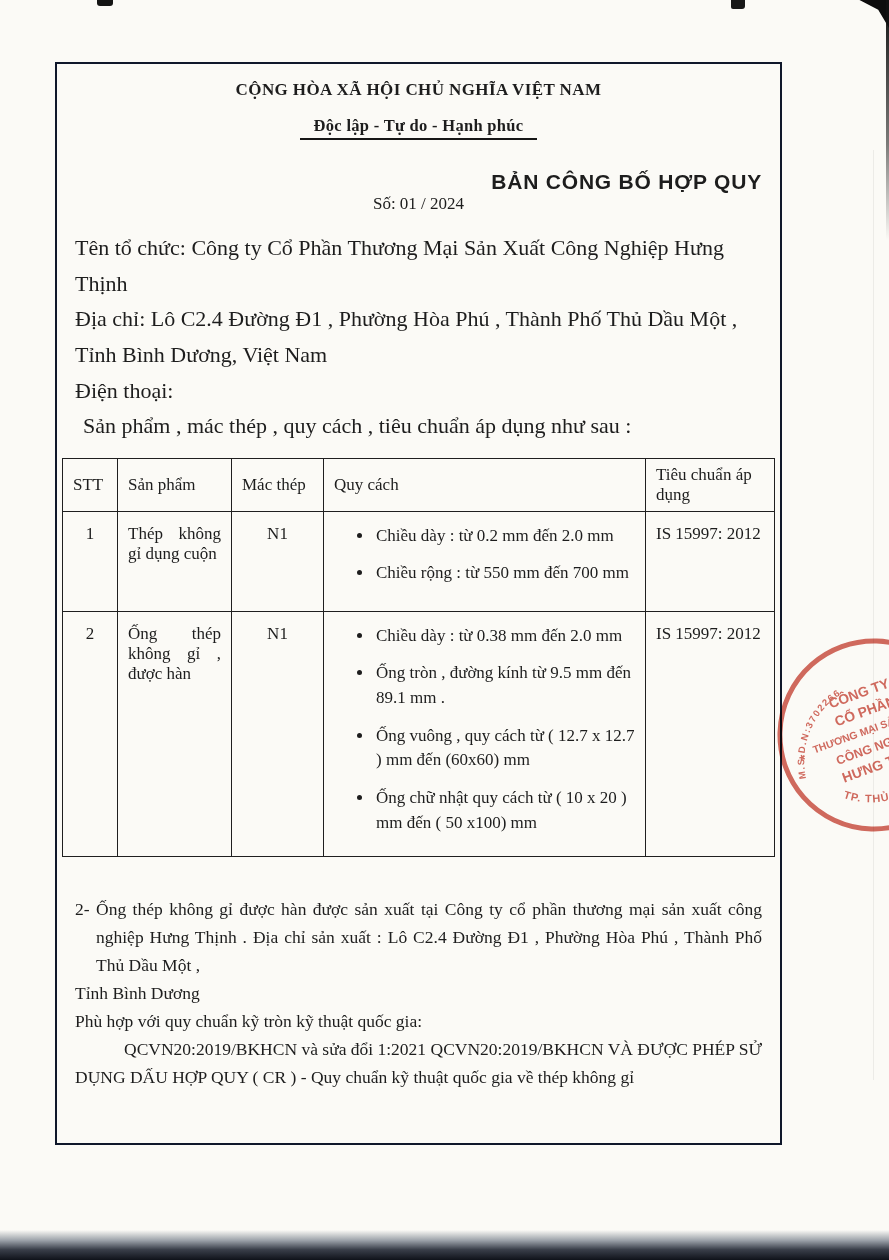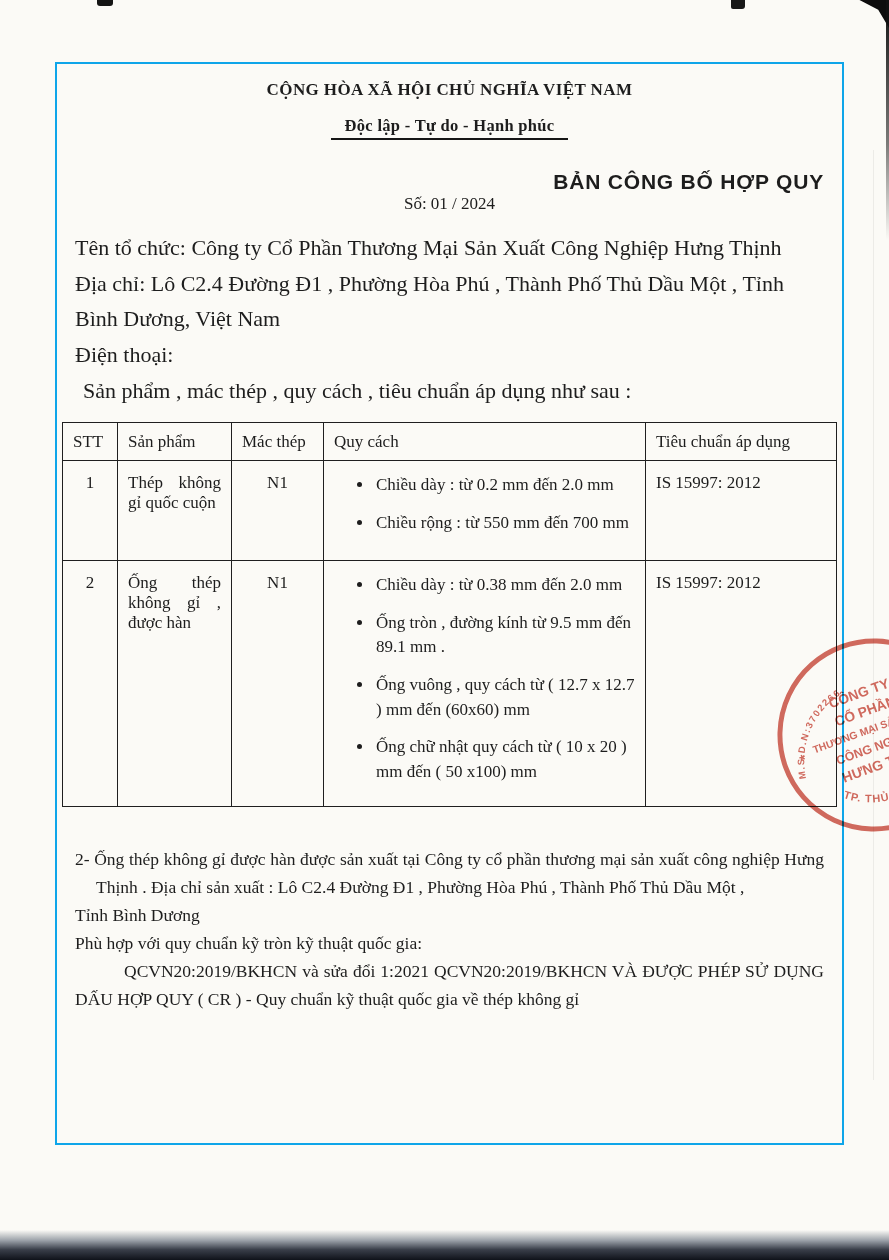--- a/index.html
+++ b/index.html
@@ -21,22 +21,22 @@
   .corner-top-right { right: 0; top: 0; width: 36px; height: 28px; background: #0d0d0d; clip-path: polygon(18% 0, 100% 0, 100% 100%, 70% 35%); }
   .edge-right { right: 0; top: 0; width: 3px; height: 240px; background: linear-gradient(180deg, #111 0%, rgba(17,17,17,0.55) 60%, rgba(17,17,17,0) 100%); }
   .crease-right { right: 15px; top: 150px; width: 1px; height: 930px; background: rgba(60,60,60,0.08); }
   .band-bottom { left: 0; bottom: 0; width: 100%; height: 30px;
     background: linear-gradient(180deg, rgba(150,153,160,0) 0%, #9aa0a8 35%, #3a3f4a 65%, #0f121a 100%); }
 
   
   .frame {
     position: absolute;
     left: 55px; top: 62px;
-    width: 789px; height: 1083px;
-    border: 2px solid #0ea5e9;
+    width: 727px; height: 1083px;
+    border: 2px solid #0f172a;
     padding: 10px 18px;
   }
   .center { text-align: center; }
   .national-title { margin-top: 6px; font-size: 17px; font-weight: bold; letter-spacing: 0.4px; }
   .motto-wrap { margin-top: 16px; }
   .motto {
     display: inline-block;
     font-size: 16.5px; font-weight: bold;
     padding: 0 14px 2px 14px;
     border-bottom: 2px solid #161616;
@@ -147,21 +147,21 @@
           <th class="col-stt">STT</th>
           <th class="col-sp">Sản phẩm</th>
           <th class="col-mt">Mác thép</th>
           <th class="col-qc">Quy cách</th>
           <th class="col-tc">Tiêu chuẩn áp dụng</th>
         </tr>
       </thead>
       <tbody>
         <tr class="row-1">
           <td class="c-stt">1</td>
-          <td class="c-sp">Thép không gỉ quốc cuộn</td>
+          <td class="c-sp">Thép không gỉ dụng cuộn</td>
           <td class="c-mt">N1</td>
           <td class="c-qc">
             <ul>
               <li>Chiều dày : từ 0.2 mm đến 2.0 mm</li>
               <li>Chiều rộng : từ 550 mm đến 700 mm</li>
             </ul>
           </td>
           <td class="c-tc">IS 15997: 2012</td>
         </tr>
         <tr class="row-2">

